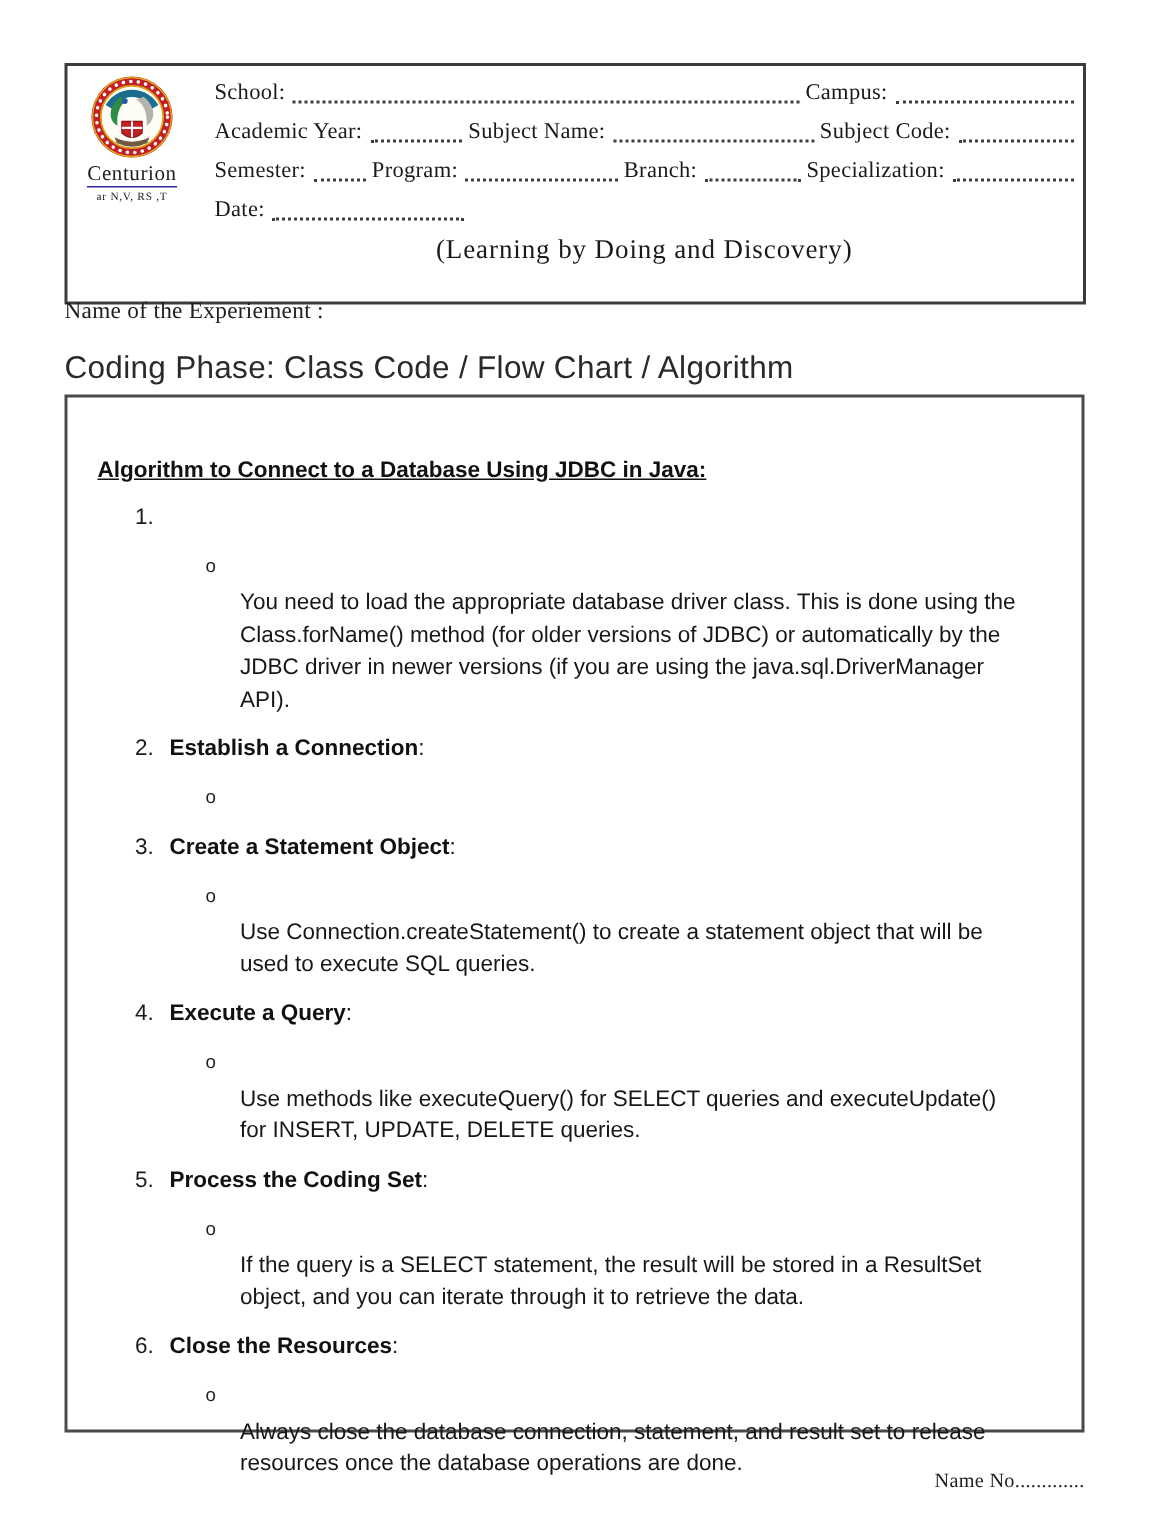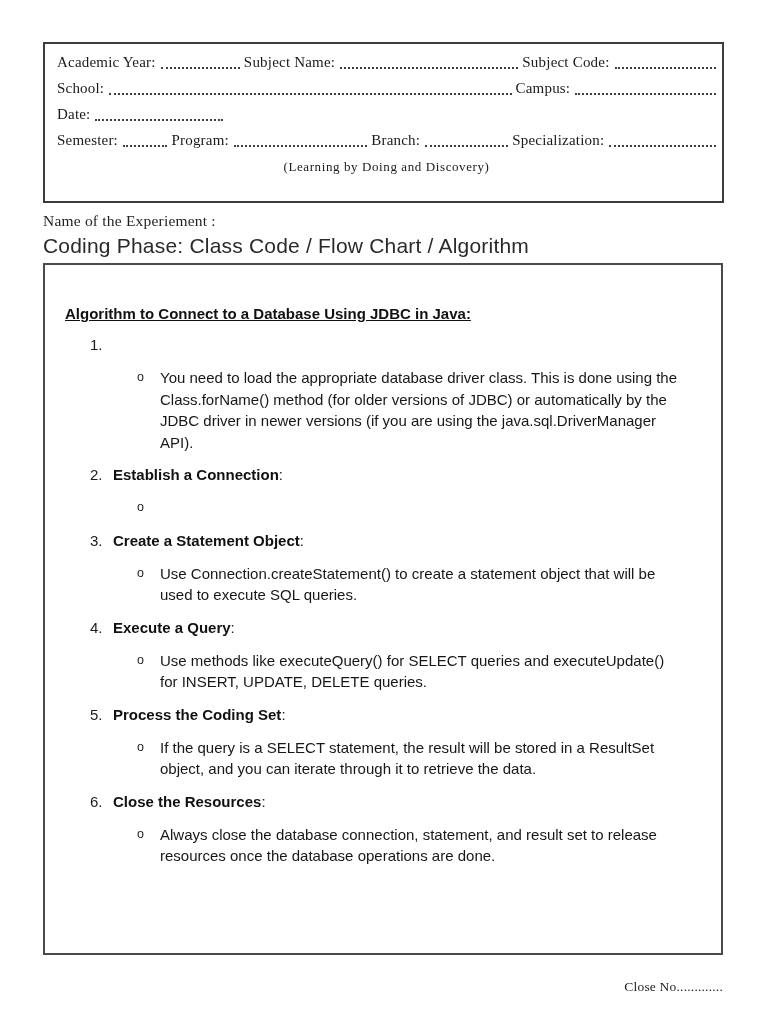--- a/index.html
+++ b/index.html
@@ -68,28 +68,28 @@
   .lf-date     { flex: 0 0 128px; }
 
   .aal-title {
     font-family: "Liberation Sans", sans-serif;
     font-size: 25px; letter-spacing: 2.2px;
     text-align: center; color: #141414;
     margin-top: 0px;
     line-height: 27px;
   }
   .aal-sub {
-    font-size: 13px; letter-spacing: 0.6px;
+    font-size: 18px; letter-spacing: 0.6px;
     text-align: center; color: #1a1a1a;
     line-height: 17px;
   }
 
   
   .exp-label {
-    position: absolute; left: 43px; top: 212px;
+    position: absolute; left: 43px; top: 199px;
     font-size: 15.5px; color: #1f1f1f;
     letter-spacing: 0.2px;
   }
   .exp-title {
     position: absolute; left: 43px; top: 234px;
     font-family: "Liberation Sans", sans-serif;
     font-size: 21px; color: #2a2a2a;
     letter-spacing: 0.2px;
   }
 
@@ -127,63 +127,81 @@
   }
   .bullet {
     width: 23px; flex: 0 0 23px;
     font-size: 12.5px; line-height: 21.5px;
     color: #222;
   }
   .bullet-text {
     max-width: 524px;
     font-size: 15px; line-height: 21.5px;
     color: #171717;
+    margin-top: 24px;
   }
 
   
   .page-no {
     position: absolute; right: 45px; top: 979px;
     font-size: 13.5px; color: #1e1e1e;
     letter-spacing: 0.2px;
   }
 </style>
 </head>
 <body>
 
 <div class="header-box">
+  <div class="logo-col">
+    <svg width="58" height="58" viewBox="0 0 60 60">
+      <circle cx="30" cy="30" r="28" fill="#c32026"></circle>
+      <circle cx="30" cy="30" r="27.2" fill="none" stroke="#e0a81c" stroke-width="1"></circle>
+      <circle cx="30" cy="30" r="24.5" fill="none" stroke="#ffffff" stroke-width="2.4" stroke-dasharray="0.1 5.1" stroke-linecap="round"></circle>
+      <circle cx="30" cy="30" r="21.5" fill="#fdfdf5" stroke="#d9a41b" stroke-width="1.2"></circle>
+      <path d="M 14,23 A 18.5,18.5 0 0 1 46,23" fill="none" stroke="#1b6e8f" stroke-width="5"></path>
+      <path d="M 22,16 C 14,22 13,32 20,36 C 19,28 22,21 27,18 Z" fill="#2e8b47"></path>
+      <circle cx="25" cy="19" r="2" fill="#2456a8"></circle>
+      <path d="M 38,16 C 46,22 47,32 40,36 C 41,28 38,21 33,18 Z" fill="#b5b3ae"></path>
+      <path d="M 23,33 h 14 v 8 q -7,6 -14,0 z" fill="#c32026" stroke="#8a1217" stroke-width="0.8"></path>
+      <path d="M 30,33 v 11 M 23,37.5 h 14" stroke="#ffffff" stroke-width="1.4" fill="none"></path>
+      <path d="M 18,44 q 12,6 24,0 l -1.5,4 q -10.5,5 -21,0 z" fill="#6e5a43"></path>
+    </svg>
+    <span class="logo-name">Centurion</span>
+    <div class="logo-sub">ar N,V, RS ,T</div>
+  </div>
 
   <div class="form-col">
+    <div class="form-row">
+      <span class="flabel">School:</span>
+      <span class="leader lf-school"></span>
+      <span class="flabel">Campus:</span>
+      <span class="leader lf-campus"></span>
+    </div>
     <div class="form-row">
       <span class="flabel">Academic Year:</span>
       <span class="leader lf-acyear"></span>
       <span class="flabel">Subject Name:</span>
       <span class="leader lf-subjname"></span>
       <span class="flabel">Subject Code:</span>
       <span class="leader lf-subjcode"></span>
-    </div>
-    <div class="form-row">
-      <span class="flabel">School:</span>
-      <span class="leader lf-school"></span>
-      <span class="flabel">Campus:</span>
-      <span class="leader lf-campus"></span>
-    </div>
-    <div class="form-row">
-      <span class="flabel">Date:</span>
-      <span class="leader lf-date"></span>
     </div>
     <div class="form-row">
       <span class="flabel">Semester:</span>
       <span class="leader lf-sem"></span>
       <span class="flabel">Program:</span>
       <span class="leader lf-prog"></span>
       <span class="flabel">Branch:</span>
       <span class="leader lf-branch"></span>
       <span class="flabel">Specialization:</span>
       <span class="leader lf-spec"></span>
     </div>
+    <div class="form-row">
+      <span class="flabel">Date:</span>
+      <span class="leader lf-date"></span>
+    </div>
 
     <div class="aal-sub">(Learning by Doing and Discovery)</div>
   </div>
 </div>
 
 <div class="exp-label">Name of the Experiement :</div>
 <div class="exp-title">Coding Phase: Class Code / Flow Chart / Algorithm</div>
 
 <div class="content-box">
   <div class="algo-heading">Algorithm to Connect to a Database Using JDBC in Java:</div>
@@ -246,13 +264,13 @@
       <span class="step-num">6.</span>
       <span class="step-title"><b>Close the Resources</b><span class="step-colon">:</span></span>
     </div>
     <div class="step-bullet">
       <span class="bullet">o</span>
       <span class="bullet-text">Always close the database connection, statement, and result set to release resources once the database operations are done.</span>
     </div>
   </div>
 </div>
 
-<div class="page-no">Close No.............</div>
+<div class="page-no">Name No.............</div>
 
 </body></html>

